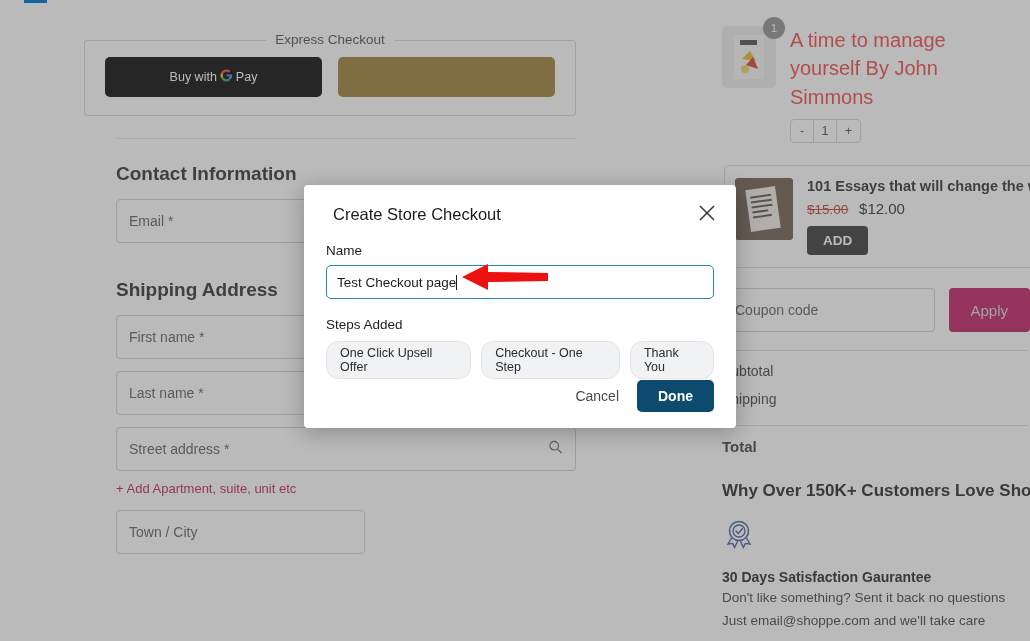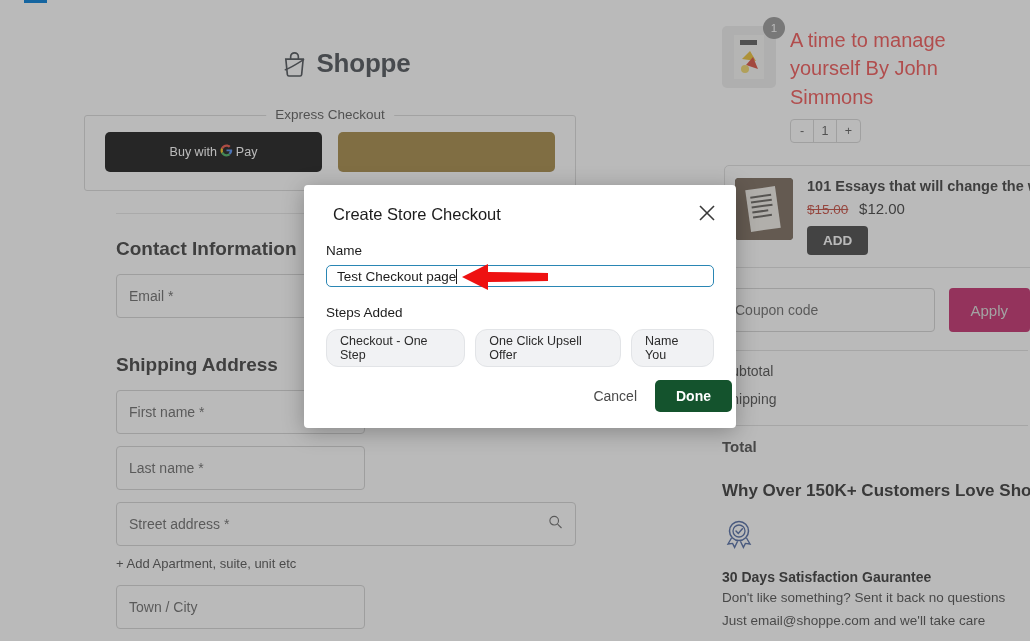--- a/index.html
+++ b/index.html
@@ -36,21 +36,21 @@
 
   .sec-title { margin: 24px 0 0 116px; font-size: 19px; font-weight: bold; color: #2b2b2b; }
   .sec-title.ship { margin-top: 36px; }
 
   .fields { margin: 14px 116px 0 116px; display: flex; flex-wrap: wrap; gap: 12px 16px; }
   .field { height: 44px; border: 1px solid #cfcfcf; border-radius: 4px; display:flex; align-items:center; padding: 0 12px; position: relative; background: #fff; }
   .field.full { width: 514px; }
   .field.half { width: 249px; }
   .ph { font-size: 14px; color: #5b5b5b; }
   .srch { position: absolute; right: 12px; top: 50%; transform: translateY(-50%); }
-  .addlink { margin: 10px 116px 0 116px; font-size: 13px; color: #404040; }
+  .addlink { margin: 10px 116px 0 116px; font-size: 13px; color: #be185d; }
 
   
   .right-col { position: absolute; left: 692px; top: 4px; width: 338px; height: 637px; background: #fff; padding: 22px 0 0 30px; }
   .cart-item { display: flex; gap: 14px; align-items: flex-start; }
   .thumb-wrap { position: relative; }
   .thumb { width: 54px; height: 62px; border-radius: 5px; background: #ececec; display:flex; align-items:center; justify-content:center; overflow:hidden; }
   .badge { position: absolute; top: -9px; right: -9px; width: 22px; height: 22px; border-radius: 50%; background: #8d8d8d; color: #fff; font-size: 11.5px; display:flex; align-items:center; justify-content:center; }
   .item-title { font-size: 20px; color: #ef4444; line-height: 1.42; width: 200px; }
   .stepper { margin-top: 8px; display: inline-flex; border: 1px solid #d3d3d3; border-radius: 4px; overflow: hidden; height: 24px; }
   .stepper span { width: 23px; display:flex; align-items:center; justify-content:center; font-size: 12.5px; color: #4a4a4a; border-right: 1px solid #d3d3d3; }
@@ -76,52 +76,44 @@
   .perk { margin-top: 16px; display: flex; gap: 14px; flex-direction: column; }
   .perk-ico { flex-shrink: 0; width: 38px; }
   .perk-h { font-size: 14px; font-weight: bold; color: #222; }
   .perk-p { font-size: 13.5px; color: #3c3c3c; line-height: 1.45; margin-top: 3px; white-space: nowrap; }
 
   
   .modal { position: absolute; left: 304px; top: 185px; width: 432px; height: 243px; background: #fff; border-radius: 4px; box-shadow: 0 4px 22px rgba(0,0,0,0.28); z-index: 50; padding: 20px 22px 0 22px; }
   .modal-title { font-size: 16.5px; color: #1c1c1c; margin-left: 7px; }
   .modal-close { position: absolute; right: 19px; top: 18px; width: 20px; height: 20px; cursor: pointer; }
   .modal-label { margin-top: 19px; font-size: 13.5px; color: #1c1c1c; }
-  .modal-input { margin-top: 7px; height: 22px; border: 1.6px solid #2a86b4; border-radius: 5px; display: flex; align-items: center; padding: 0 10px; position: relative; }
+  .modal-input { margin-top: 7px; height: 34px; border: 1.6px solid #2a86b4; border-radius: 5px; display: flex; align-items: center; padding: 0 10px; position: relative; }
   .modal-input-val { font-size: 13.5px; color: #1c1c1c; }
   .caret { width: 1px; height: 15px; background: #1c1c1c; margin-left: 0px; }
   .steps-label { margin-top: 18px; font-size: 13.5px; color: #1c1c1c; }
   .chips { margin-top: 9px; display: flex; gap: 10px; }
   .chip { background: #f1f2f4; border: 1px solid #e2e4e7; border-radius: 12px; padding: 4px 13px; font-size: 12.5px; color: #2b2b2b; }
-  .modal-actions { position: absolute; right: 4px; bottom: 16px; display: flex; align-items: center; gap: 18px; }
+  .modal-actions { position: absolute; right: 22px; bottom: 16px; display: flex; align-items: center; gap: 18px; }
   .cancel-btn { font-size: 14px; color: #4a4a4a; cursor: pointer; }
-  .done-btn { background: #14532d; color: #fff; font-size: 14px; font-weight: bold; border-radius: 5px; padding: 8px 21px; cursor: pointer; }
+  .done-btn { background: #0c4a6e; color: #fff; font-size: 14px; font-weight: bold; border-radius: 5px; padding: 8px 21px; cursor: pointer; }
 
   
   .arrow { position: absolute; left: 462px; top: 262px; z-index: 55; }
 </style>
 </head>
 <body>
 
 <div id="root">
 
   <div class="loadbar"></div>
 
   <div class="page">
 
     <div class="left-col">
 
-      <div class="logo-wrap">
-        <svg class="logo-bag" viewBox="0 0 28 28">
-          <path d="M5 9 h18 l-1.6 16 a1.6 1.6 0 0 1 -1.6 1.4 H8.2 a1.6 1.6 0 0 1 -1.6 -1.4 Z" fill="none" stroke="#3a3f45" stroke-width="1.7"></path>
-          <path d="M10 9 V6.4 a4 4 0 0 1 8 0 V9" fill="none" stroke="#3a3f45" stroke-width="1.7"></path>
-          <path d="M4.5 20 C10 18, 18 13, 23.5 9.5" fill="none" stroke="#3a3f45" stroke-width="1.5" stroke-linecap="round"></path>
-        </svg>
-        <span class="logo-text">Shoppe</span>
-      </div>
 
       <div class="express-fieldset">
         <div class="express-legend">Express Checkout</div>
         <div class="express-row">
           <div class="gpay-btn">
             <span class="gpay-label">Buy with</span>
             <span class="gpay-g">
               <svg width="13" height="13" viewBox="0 0 48 48">
                   <path fill="#4285F4" d="M45 24c0-1.6-.1-2.7-.4-3.9H24v7.1h12c-.2 1.9-1.5 4.7-4.4 6.6l6.8 5.3C42.3 35.5 45 30.3 45 24z"></path>
                   <path fill="#34A853" d="M24 46c5.9 0 10.9-1.9 14.5-5.3l-6.8-5.3c-1.9 1.3-4.4 2.2-7.7 2.2-5.9 0-10.9-3.9-12.7-9.2l-7.1 5.5C7.8 41.1 15.3 46 24 46z"></path>
@@ -294,23 +286,23 @@
     </div>
 
     <div class="modal-label">Name</div>
     <div class="modal-input">
       <span class="modal-input-val">Test Checkout page</span>
       <span class="caret"></span>
     </div>
 
     <div class="steps-label">Steps Added</div>
     <div class="chips">
+      <div class="chip">One Click Upsell Offer</div>
       <div class="chip">Checkout - One Step</div>
-      <div class="chip">One Click Upsell Offer</div>
-      <div class="chip">Name You</div>
+      <div class="chip">Thank You</div>
     </div>
 
     <div class="modal-actions">
       <div class="cancel-btn">Cancel</div>
       <div class="done-btn">Done</div>
     </div>
   </div>
 
   <svg class="arrow" width="86" height="30" viewBox="0 0 86 30">
     <path d="M0 15 L26 2 L26 10 L86 11 L86 19 L26 20 L26 28 Z" fill="#ee1111"></path>

